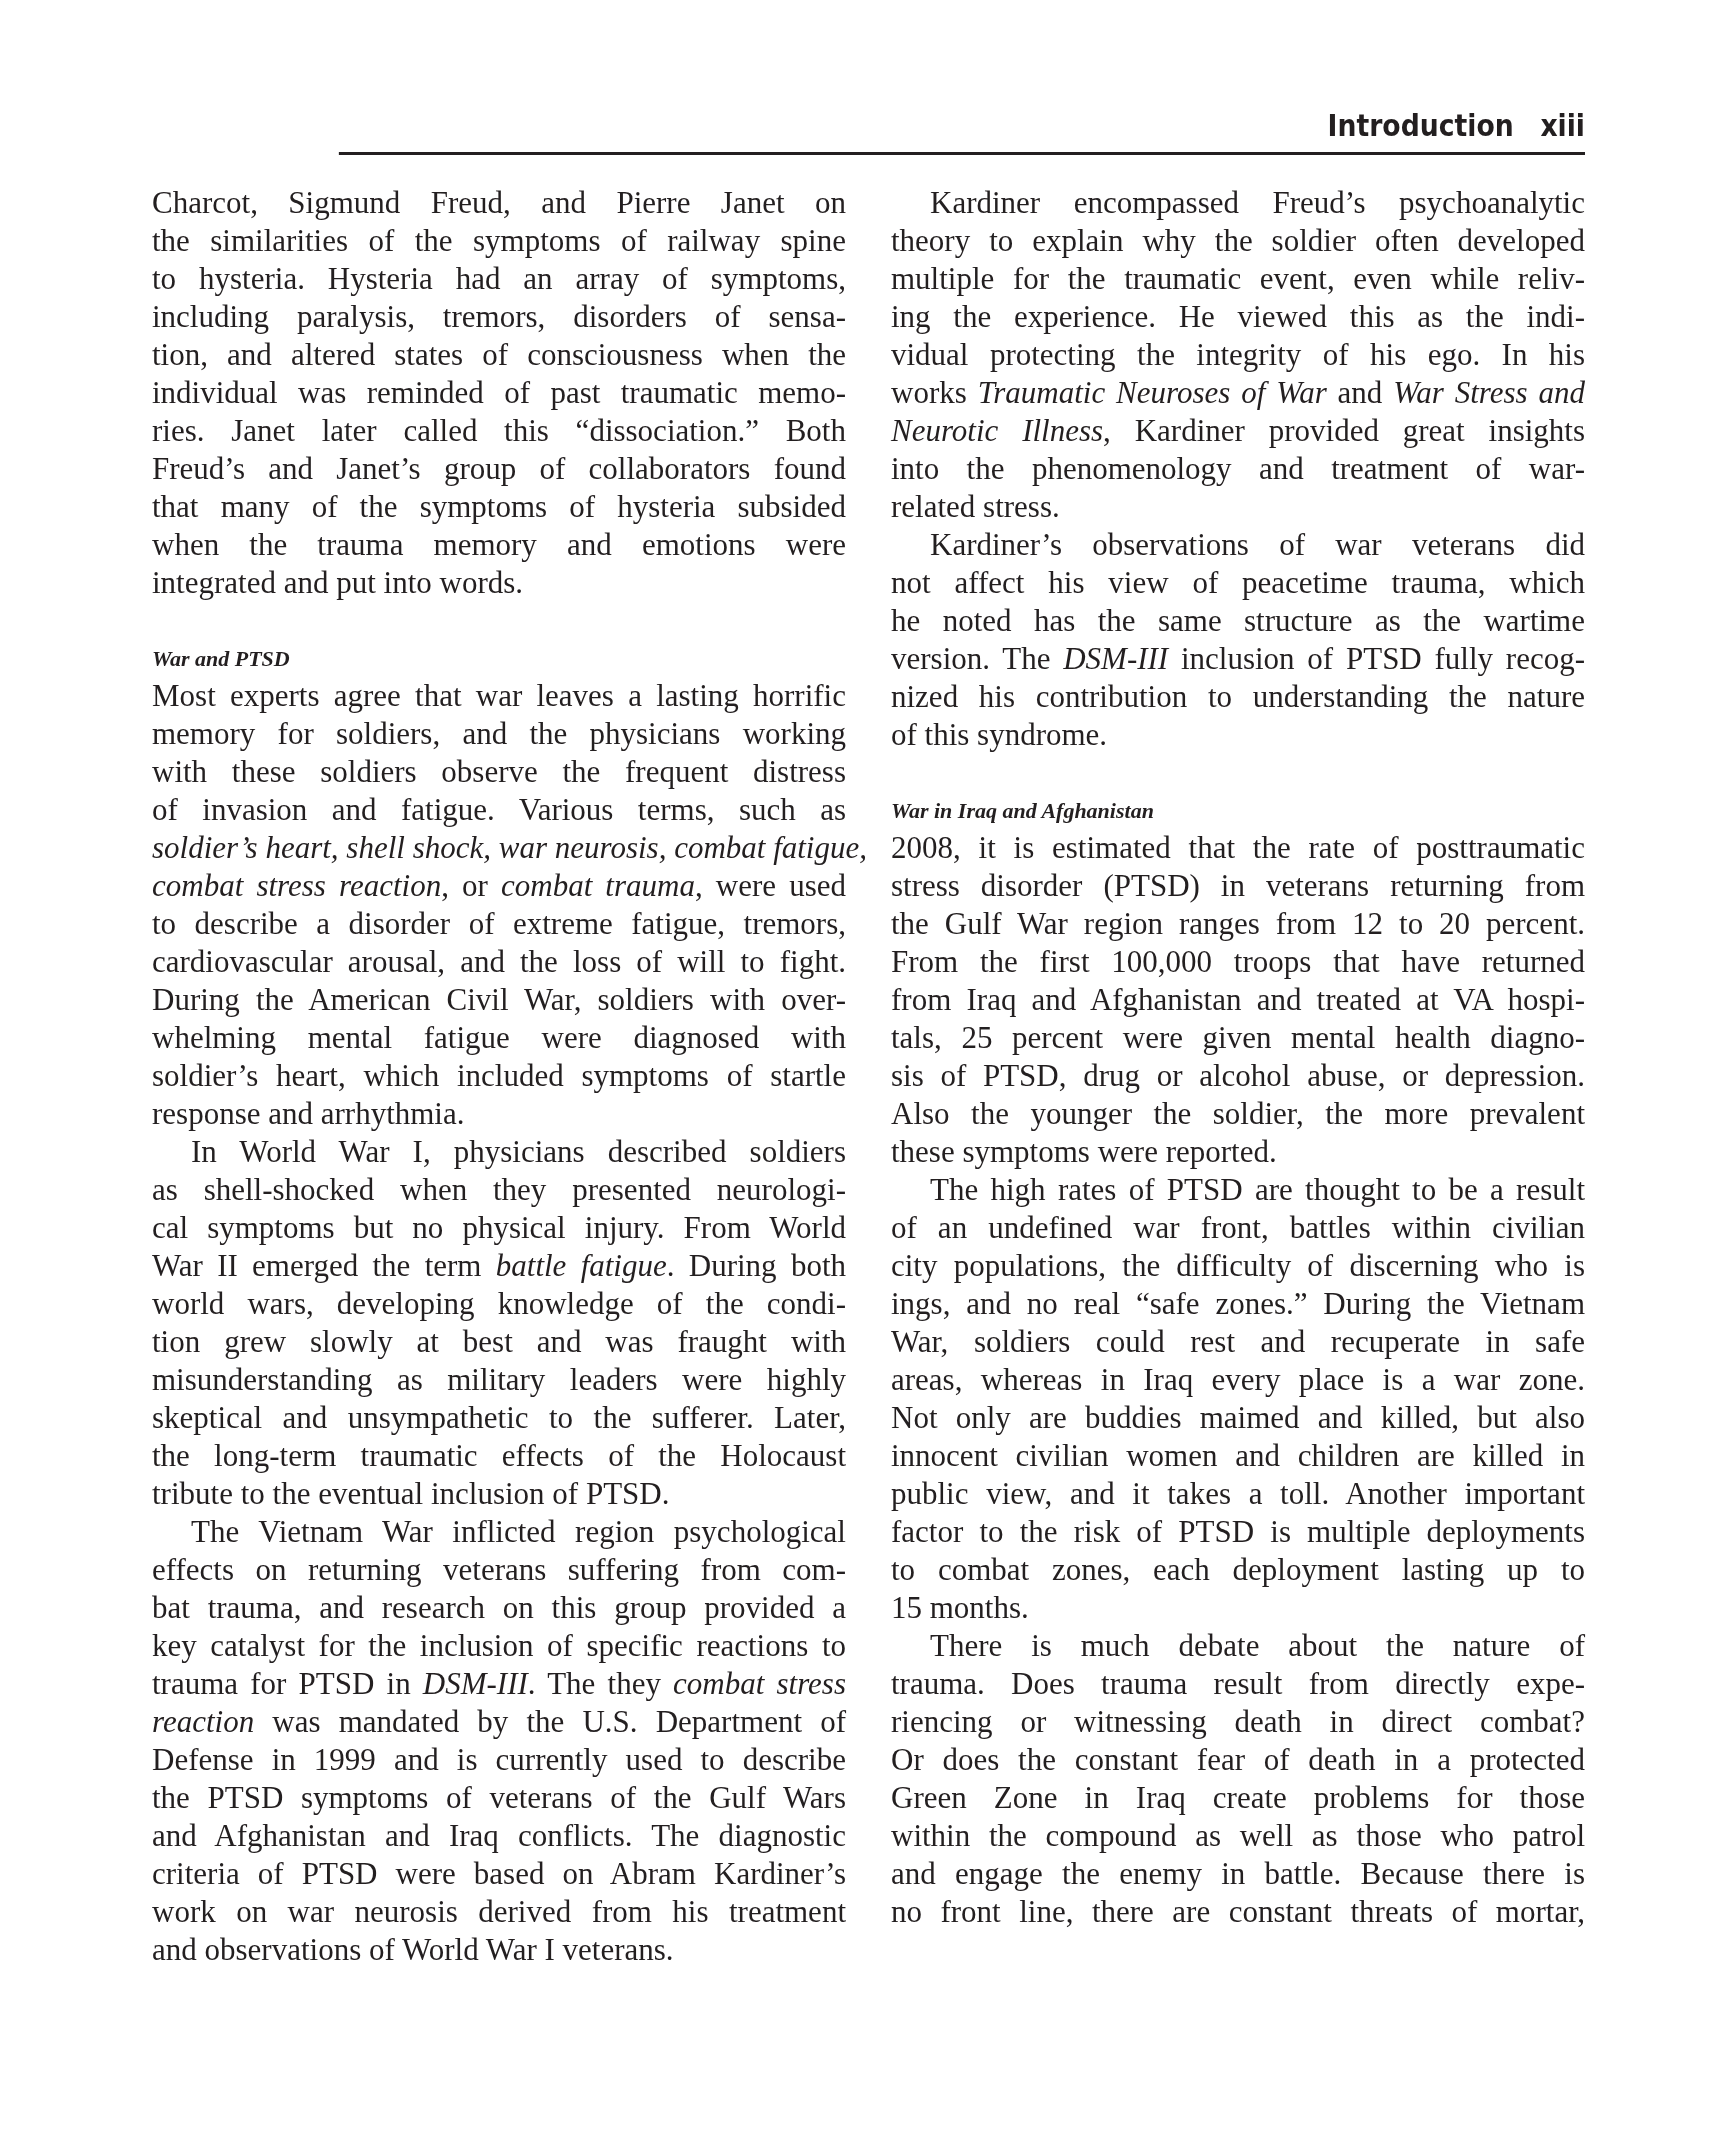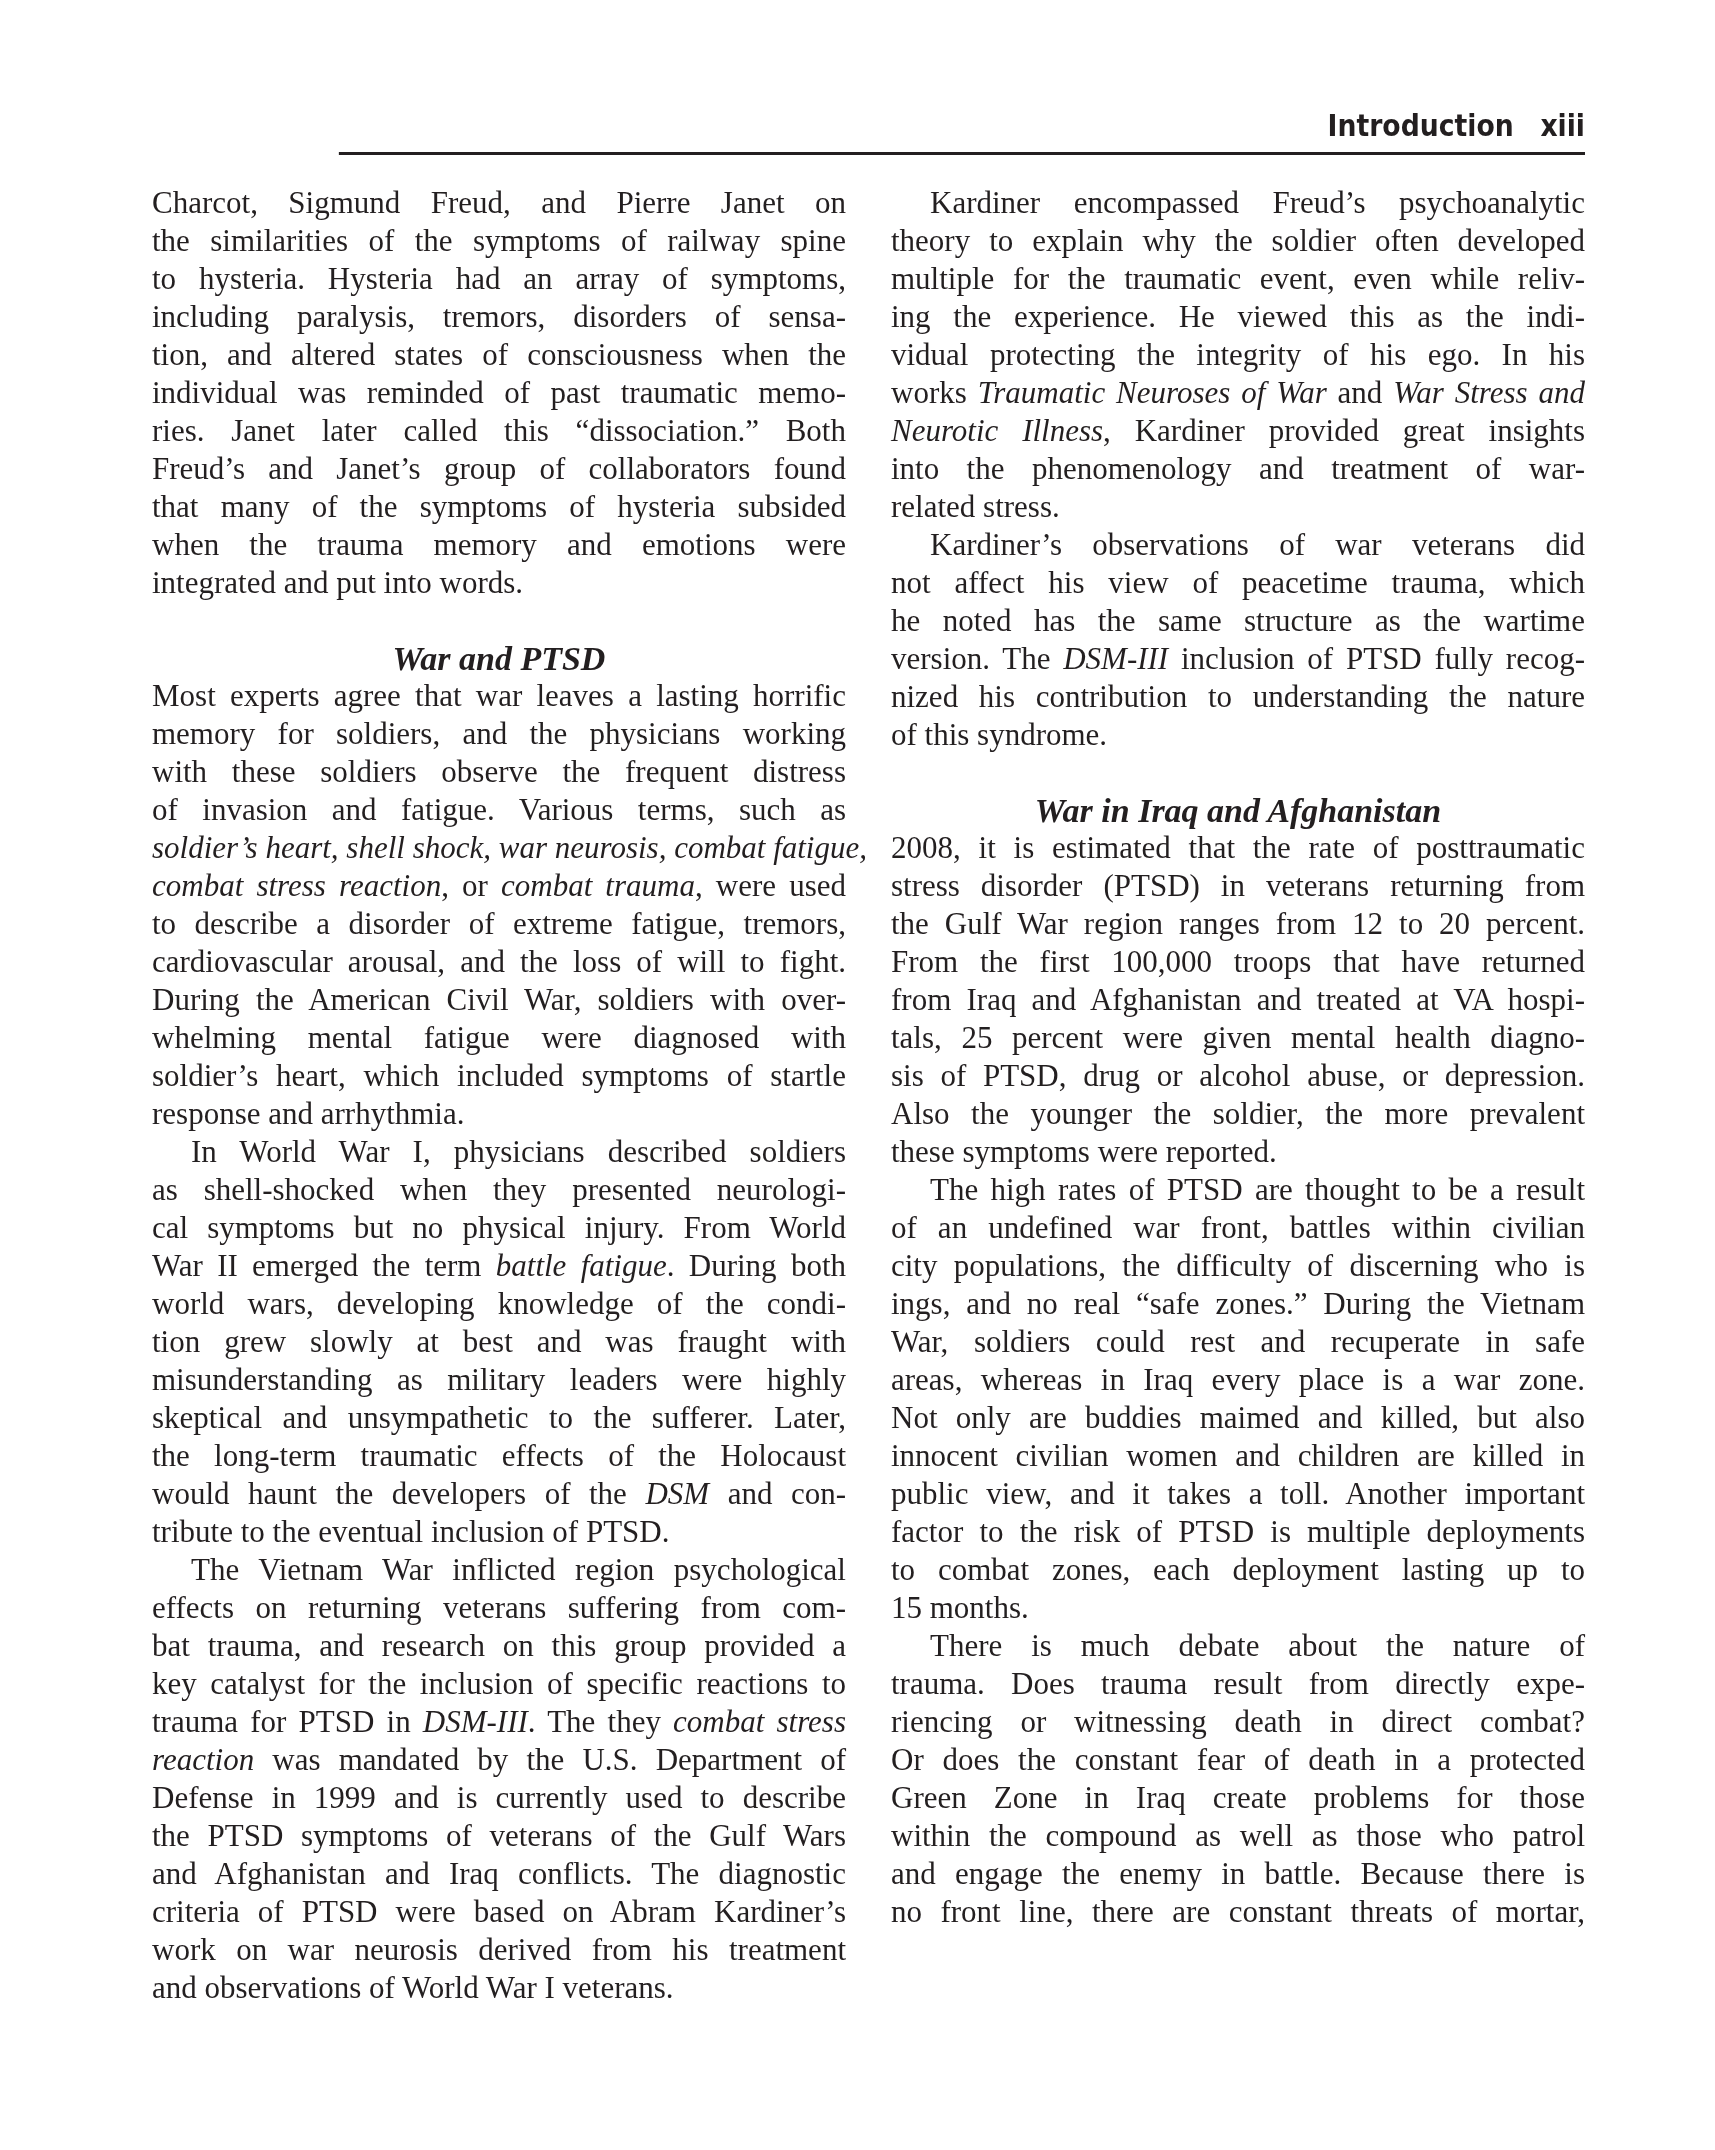--- a/index.html
+++ b/index.html
@@ -20,21 +20,21 @@
   .col-left { left: 152px; }
   .col-right { left: 891px; }
   .line {
     display: block; height: 38px; white-space: nowrap;
     text-align: justify; text-align-last: justify;
   }
   .line.last { text-align-last: left; }
   .line.indent { padding-left: 39px; }
   .heading {
     display: block; height: 38px; font-weight: bold; font-style: italic;
-    font-size: 34px; line-height: 40px; margin-top: 37px; white-space: nowrap; text-align: center;
+    font-size: 22px; line-height: 40px; margin-top: 37px; white-space: nowrap;
   }
   i { font-style: italic; }
 </style>
 </head>
 <body>
 
 <div class="running-head">
   <span>Introduction</span><span class="folio">xiii</span>
 </div>
 
@@ -70,21 +70,20 @@
     <div class="paragraph">
       <span class="line indent"><span>In World War I, physicians described soldiers</span></span>
       <span class="line"><span>as shell-shocked when they presented neurologi-</span></span>
       <span class="line"><span>cal symptoms but no physical injury. From World</span></span>
       <span class="line"><span>War II emerged the term </span><i>battle fatigue</i><span>. During both</span></span>
       <span class="line"><span>world wars, developing knowledge of the condi-</span></span>
       <span class="line"><span>tion grew slowly at best and was fraught with</span></span>
       <span class="line"><span>misunderstanding as military leaders were highly</span></span>
       <span class="line"><span>skeptical and unsympathetic to the sufferer. Later,</span></span>
       <span class="line"><span>the long-term traumatic effects of the Holocaust</span></span>
-      <span class="line"><span>would haunt the developers of the </span><i>DSM</i><span> and con-</span></span>
       <span class="line last"><span>tribute to the eventual inclusion of PTSD.</span></span>
     </div>
     <div class="paragraph">
       <span class="line indent"><span>The Vietnam War inflicted region psychological</span></span>
       <span class="line"><span>effects on returning veterans suffering from com-</span></span>
       <span class="line"><span>bat trauma, and research on this group provided a</span></span>
       <span class="line"><span>key catalyst for the inclusion of specific reactions to</span></span>
       <span class="line"><span>trauma for PTSD in </span><i>DSM-III</i><span>. The they </span><i>combat stress</i></span>
       <span class="line"><i>reaction</i><span> was mandated by the U.S. Department of</span></span>
       <span class="line"><span>Defense in 1999 and is currently used to describe</span></span>

